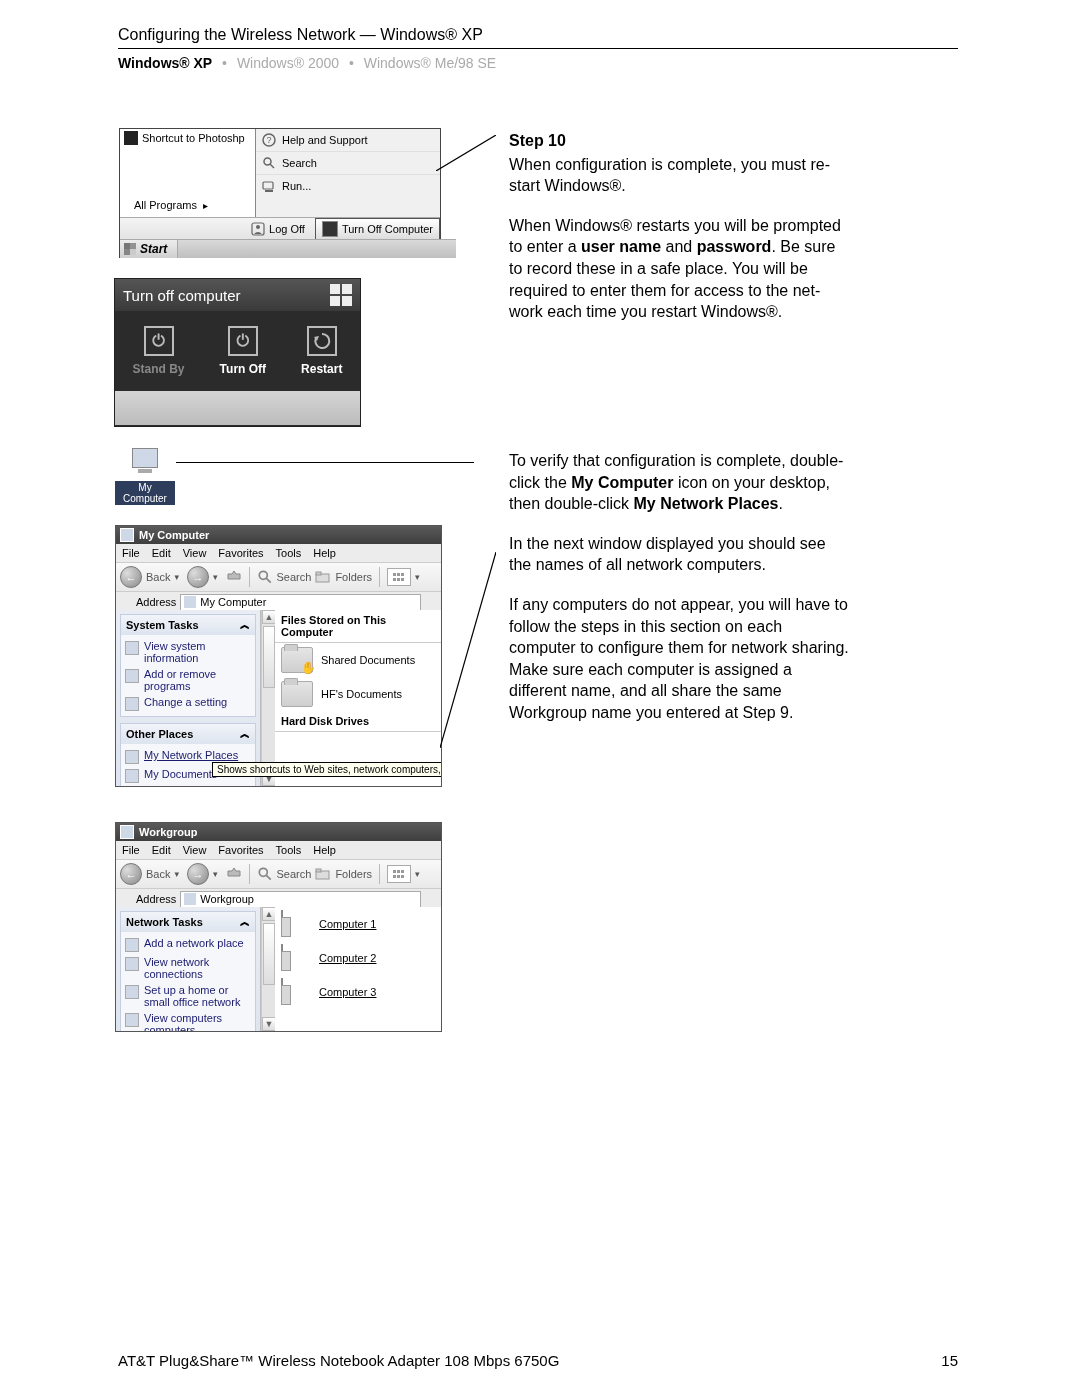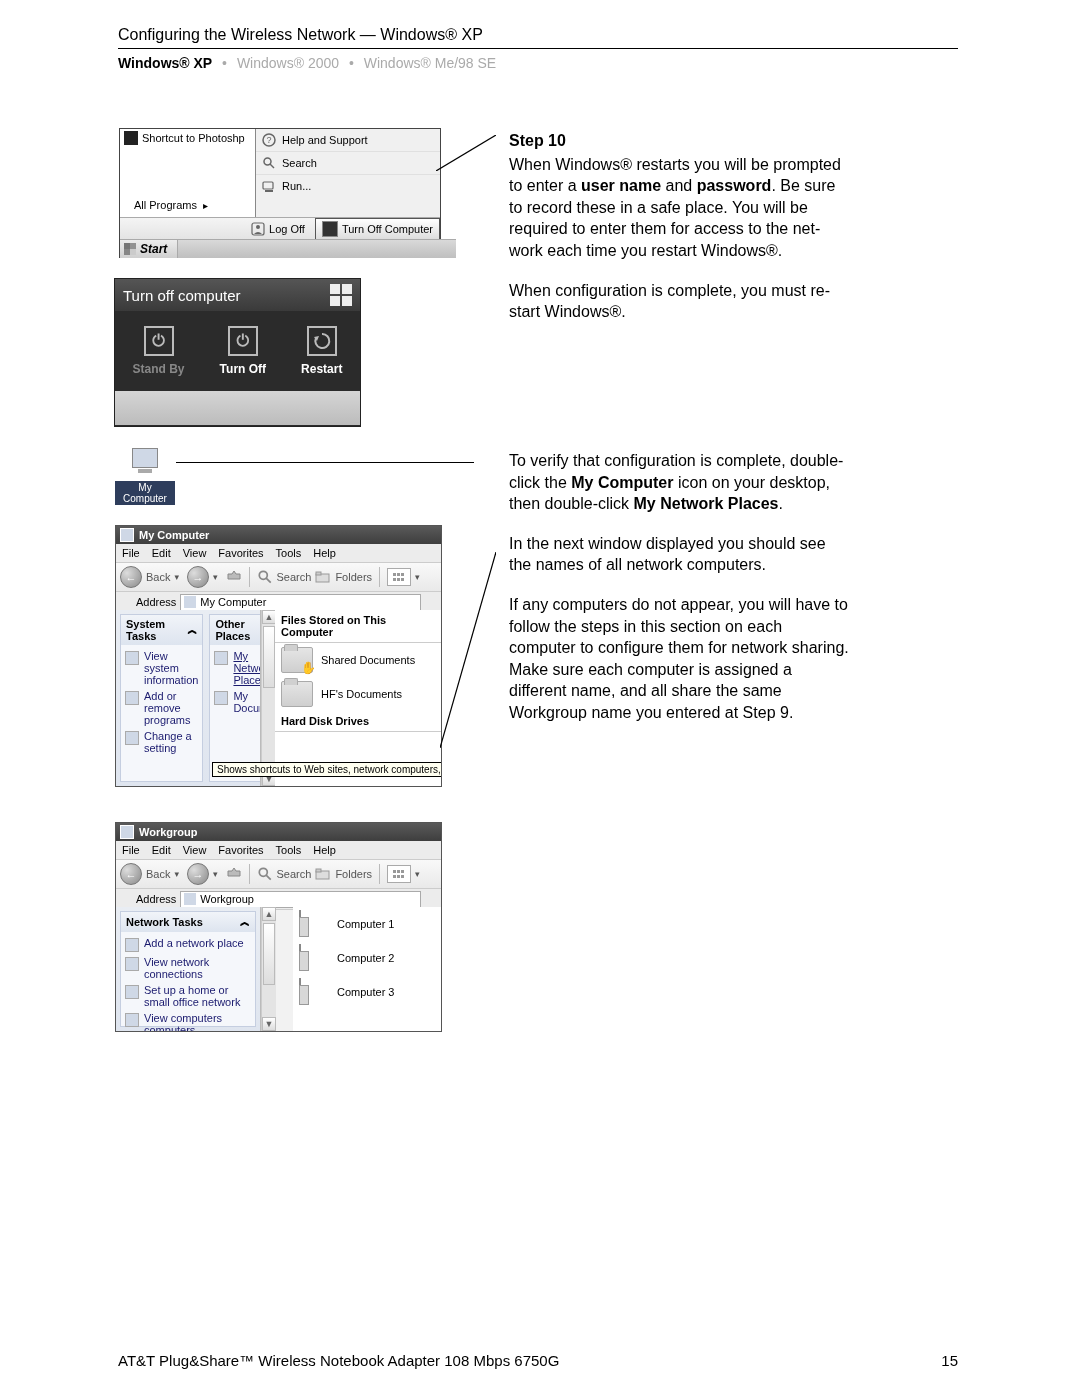--- a/index.html
+++ b/index.html
@@ -398,21 +398,21 @@
     left: 0; top: 84px;
     right: 0; bottom: 0;
     display: flex;
   }
   .tasks {
     width: 145px;
     background: linear-gradient(#e9edf3,#dfe5ef);
     border-right: 1px solid #bbb;
     overflow: hidden;
     display: flex;
-    flex-direction: row;
+    flex-direction: column;
     gap: 6px;
     padding: 4px 4px;
     box-sizing: border-box;
   }
   .tasks .panel {
     background: #f5f7fb;
     border: 1px solid #c5cee0;
   }
   .tasks .panel .phead {
     background: linear-gradient(#f1f4f9,#dde4ef);
@@ -920,43 +920,43 @@
                 <span>View computers computers</span>
               </li>
           </ul>
         </div>
       </div>
       <div class="scrollbar left-of-main">
         <div class="sbtn">▲</div>
         <div class="sthumb"></div>
         <div class="sbtn" style="position:absolute;left:0;right:0;bottom:0;">▼</div>
       </div>
-      <div class="ex-main" style="margin-left:32px;">
+      <div class="ex-main" style="margin-left:14px;text-decoration:underline;">
         <div class="item">
           <span class="pc"><span class="tower"></span><span class="mon"></span><span class="base"></span></span>
           <span class="lbl">Computer 1</span>
         </div>
         <div class="item">
           <span class="pc"><span class="tower"></span><span class="mon"></span><span class="base"></span></span>
           <span class="lbl">Computer 2</span>
         </div>
         <div class="item">
           <span class="pc"><span class="tower"></span><span class="mon"></span><span class="base"></span></span>
           <span class="lbl">Computer 3</span>
         </div>
       </div>
     </div>
   </div>
 
   <div class="step10">
     <div class="step-h">Step 10</div>
+    <div class="para">When configuration is complete, you must re-start Windows®.</div>
     <div class="para">
       <span>When Windows® restarts you will be prompted to enter a </span><strong>user name</strong><span> and </span><strong>password</strong><span>. Be sure to record these in a safe place. You will be required to enter them for access to the net-work each time you restart Windows®.</span>
     </div>
-    <div class="para">When configuration is complete, you must re-start Windows®.</div>
   </div>
 
   <div class="step11">
     <div class="para">
       <span>To verify that configuration is complete, double-click the </span><strong>My Computer</strong><span> icon on your desktop, then double-click </span><strong>My Network Places</strong><span>.</span>
     </div>
     <div class="para">In the next window displayed you should see the names of all network computers.</div>
     <div class="para">If any computers do not appear, you will have to follow the steps in this section on each computer to configure them for network sharing. Make sure each computer is assigned a different name, and all share the same Workgroup name you entered at Step 9.</div>
   </div>
 

